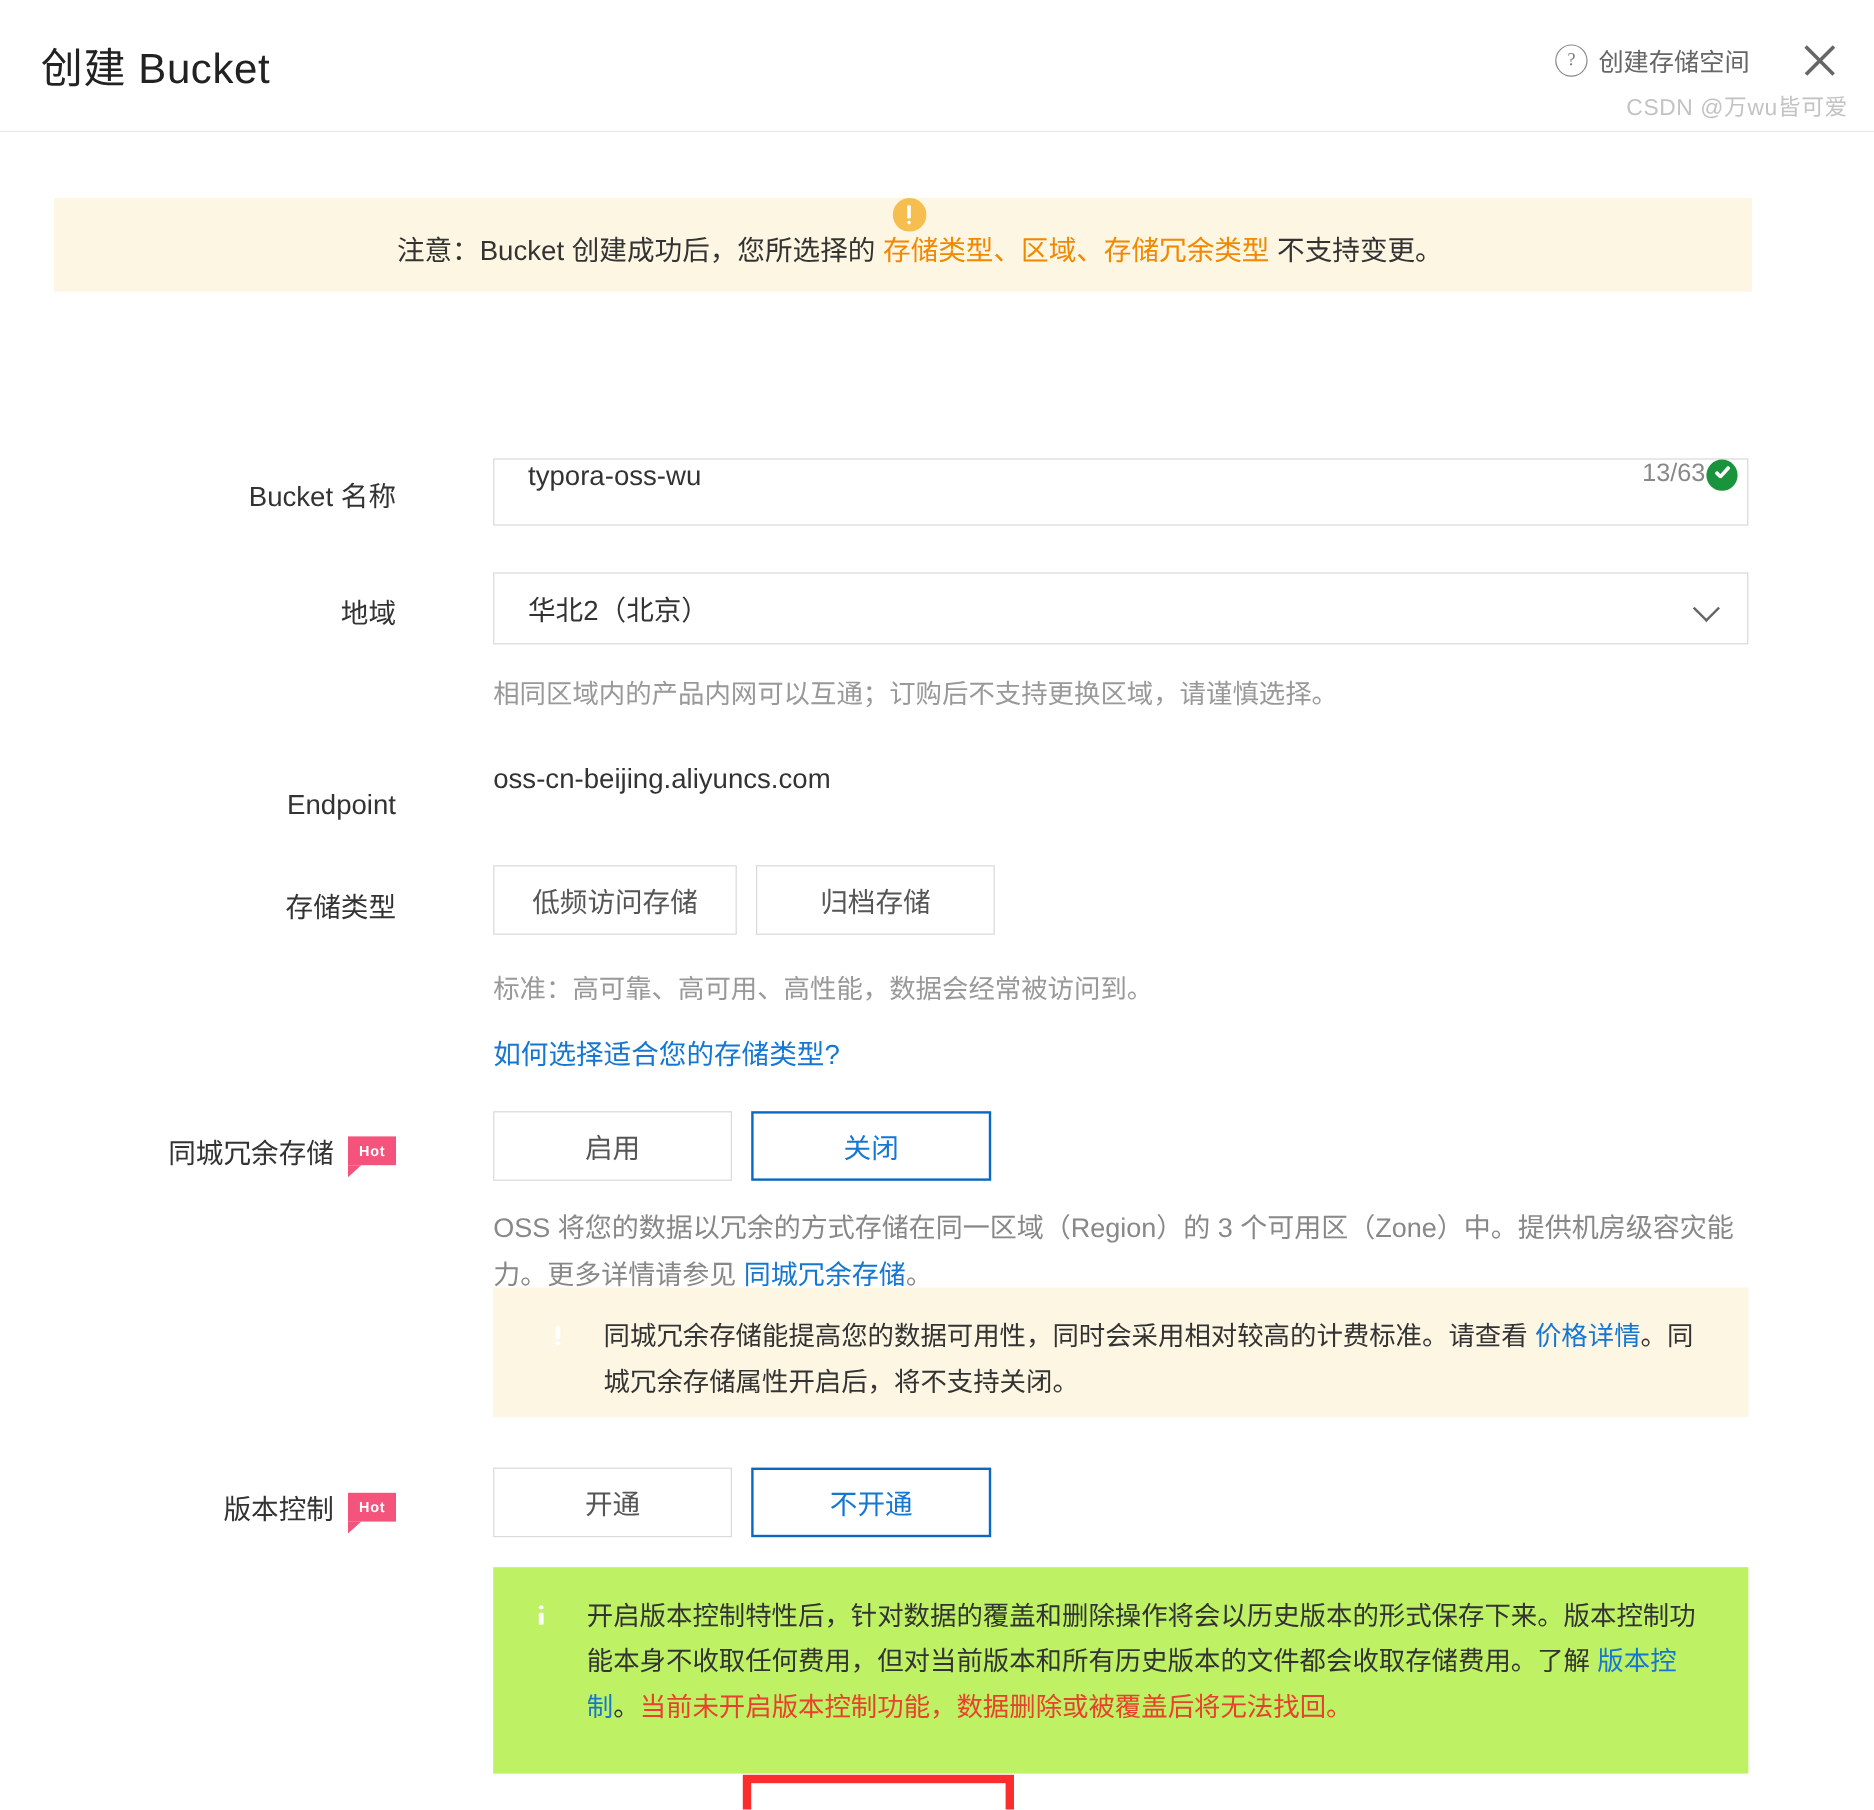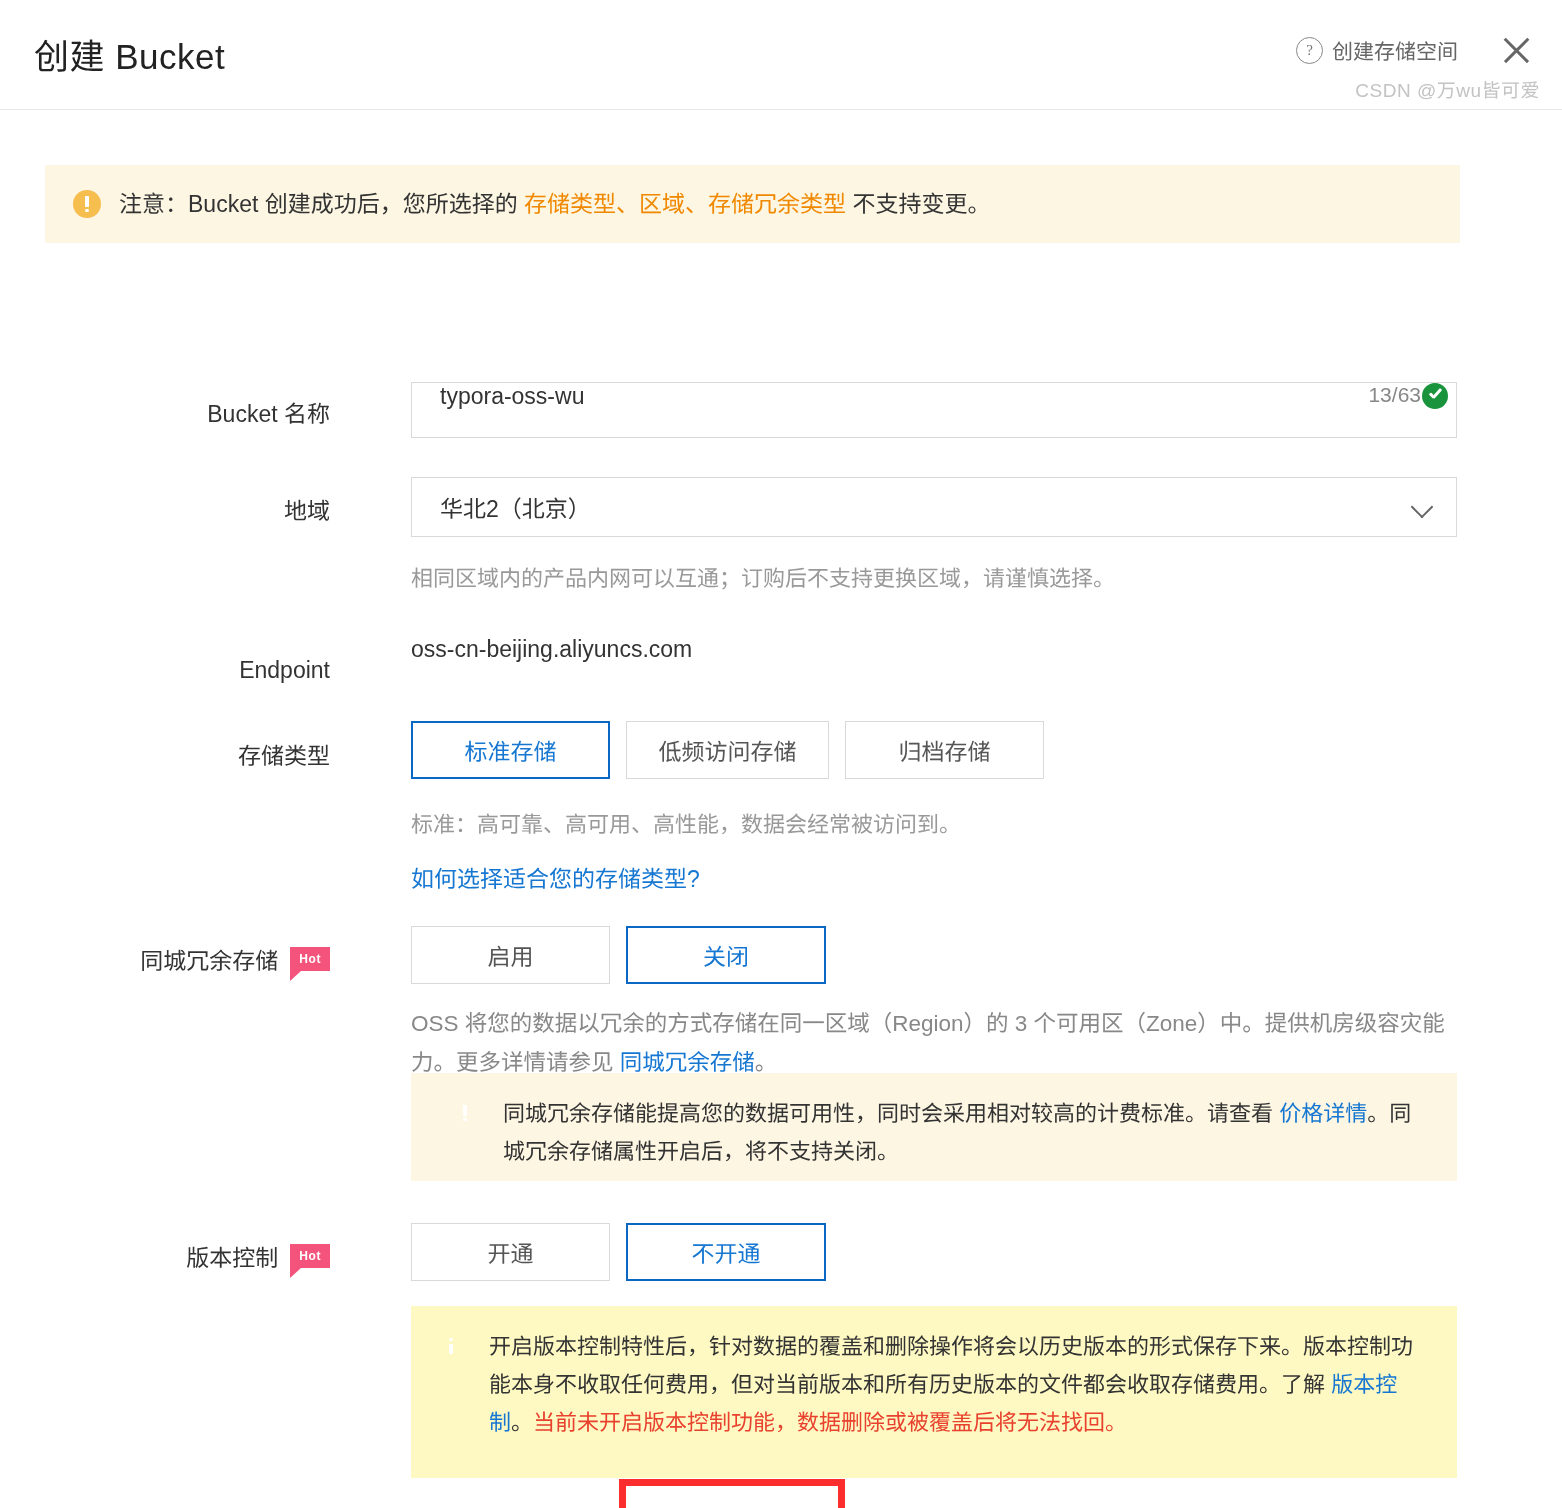--- a/index.html
+++ b/index.html
@@ -91,20 +91,21 @@
     position: absolute;
     left: 45px;
     top: 55px;
     width: 1415px;
     height: 78px;
     background: #fdf6e3;
     box-sizing: border-box;
     display: flex;
     align-items: center;
     padding-left: 28px;
+    flex-direction: column;
   }
   .warn-icon {
     flex: none;
     width: 28px;
     height: 28px;
     border-radius: 50%;
     background: #f6bd4f;
     position: relative;
     margin-right: 18px;
   }
@@ -301,21 +302,21 @@
   }
 
   
   .tip-box {
     position: absolute;
     box-sizing: border-box;
     display: flex;
     padding: 22px 26px 20px 26px;
   }
   .tip-box.warning { background: #fdf6e3; }
-  .tip-box.info { background: #fef9c3; }
+  .tip-box.info { background: #bef264; }
   .tip-icon-wrap { flex: none; width: 52px; padding-top: 4px; }
   .info-icon {
     width: 28px;
     height: 28px;
     border-radius: 50%;
     background: #1677d2;
     position: relative;
   }
   .info-icon::before {
     content: "";
@@ -401,21 +402,20 @@
     <span class="value">华北2（北京）</span>
     <span class="chevron"></span>
   </div>
   <div class="helper-text" style="left:411px; top:450px;">相同区域内的产品内网可以互通；订购后不支持更换区域，请谨慎选择。</div>
 
   <div class="field-label" style="top:547px;">Endpoint</div>
   <div class="static-value" style="left:411px; top:526px;">oss-cn-beijing.aliyuncs.com</div>
 
   <div class="field-label" style="top:627px;">存储类型</div>
   <div class="btn-group" style="left:411px; top:611px;">
-    <div class="opt-btn selected" style="width:199px;">标准存储</div>
     <div class="opt-btn" style="width:203px;">低频访问存储</div>
     <div class="opt-btn" style="width:199px;">归档存储</div>
   </div>
   <div class="helper-text" style="left:411px; top:696px;">标准：高可靠、高可用、高性能，数据会经常被访问到。</div>
   <div class="link-block" style="left:411px; top:750px;">如何选择适合您的存储类型?</div>
 
   <div class="field-label" style="top:832px;">
     <span class="field-label-inline">
       <span>同城冗余存储</span>
       <span class="hot-badge">Hot</span>

